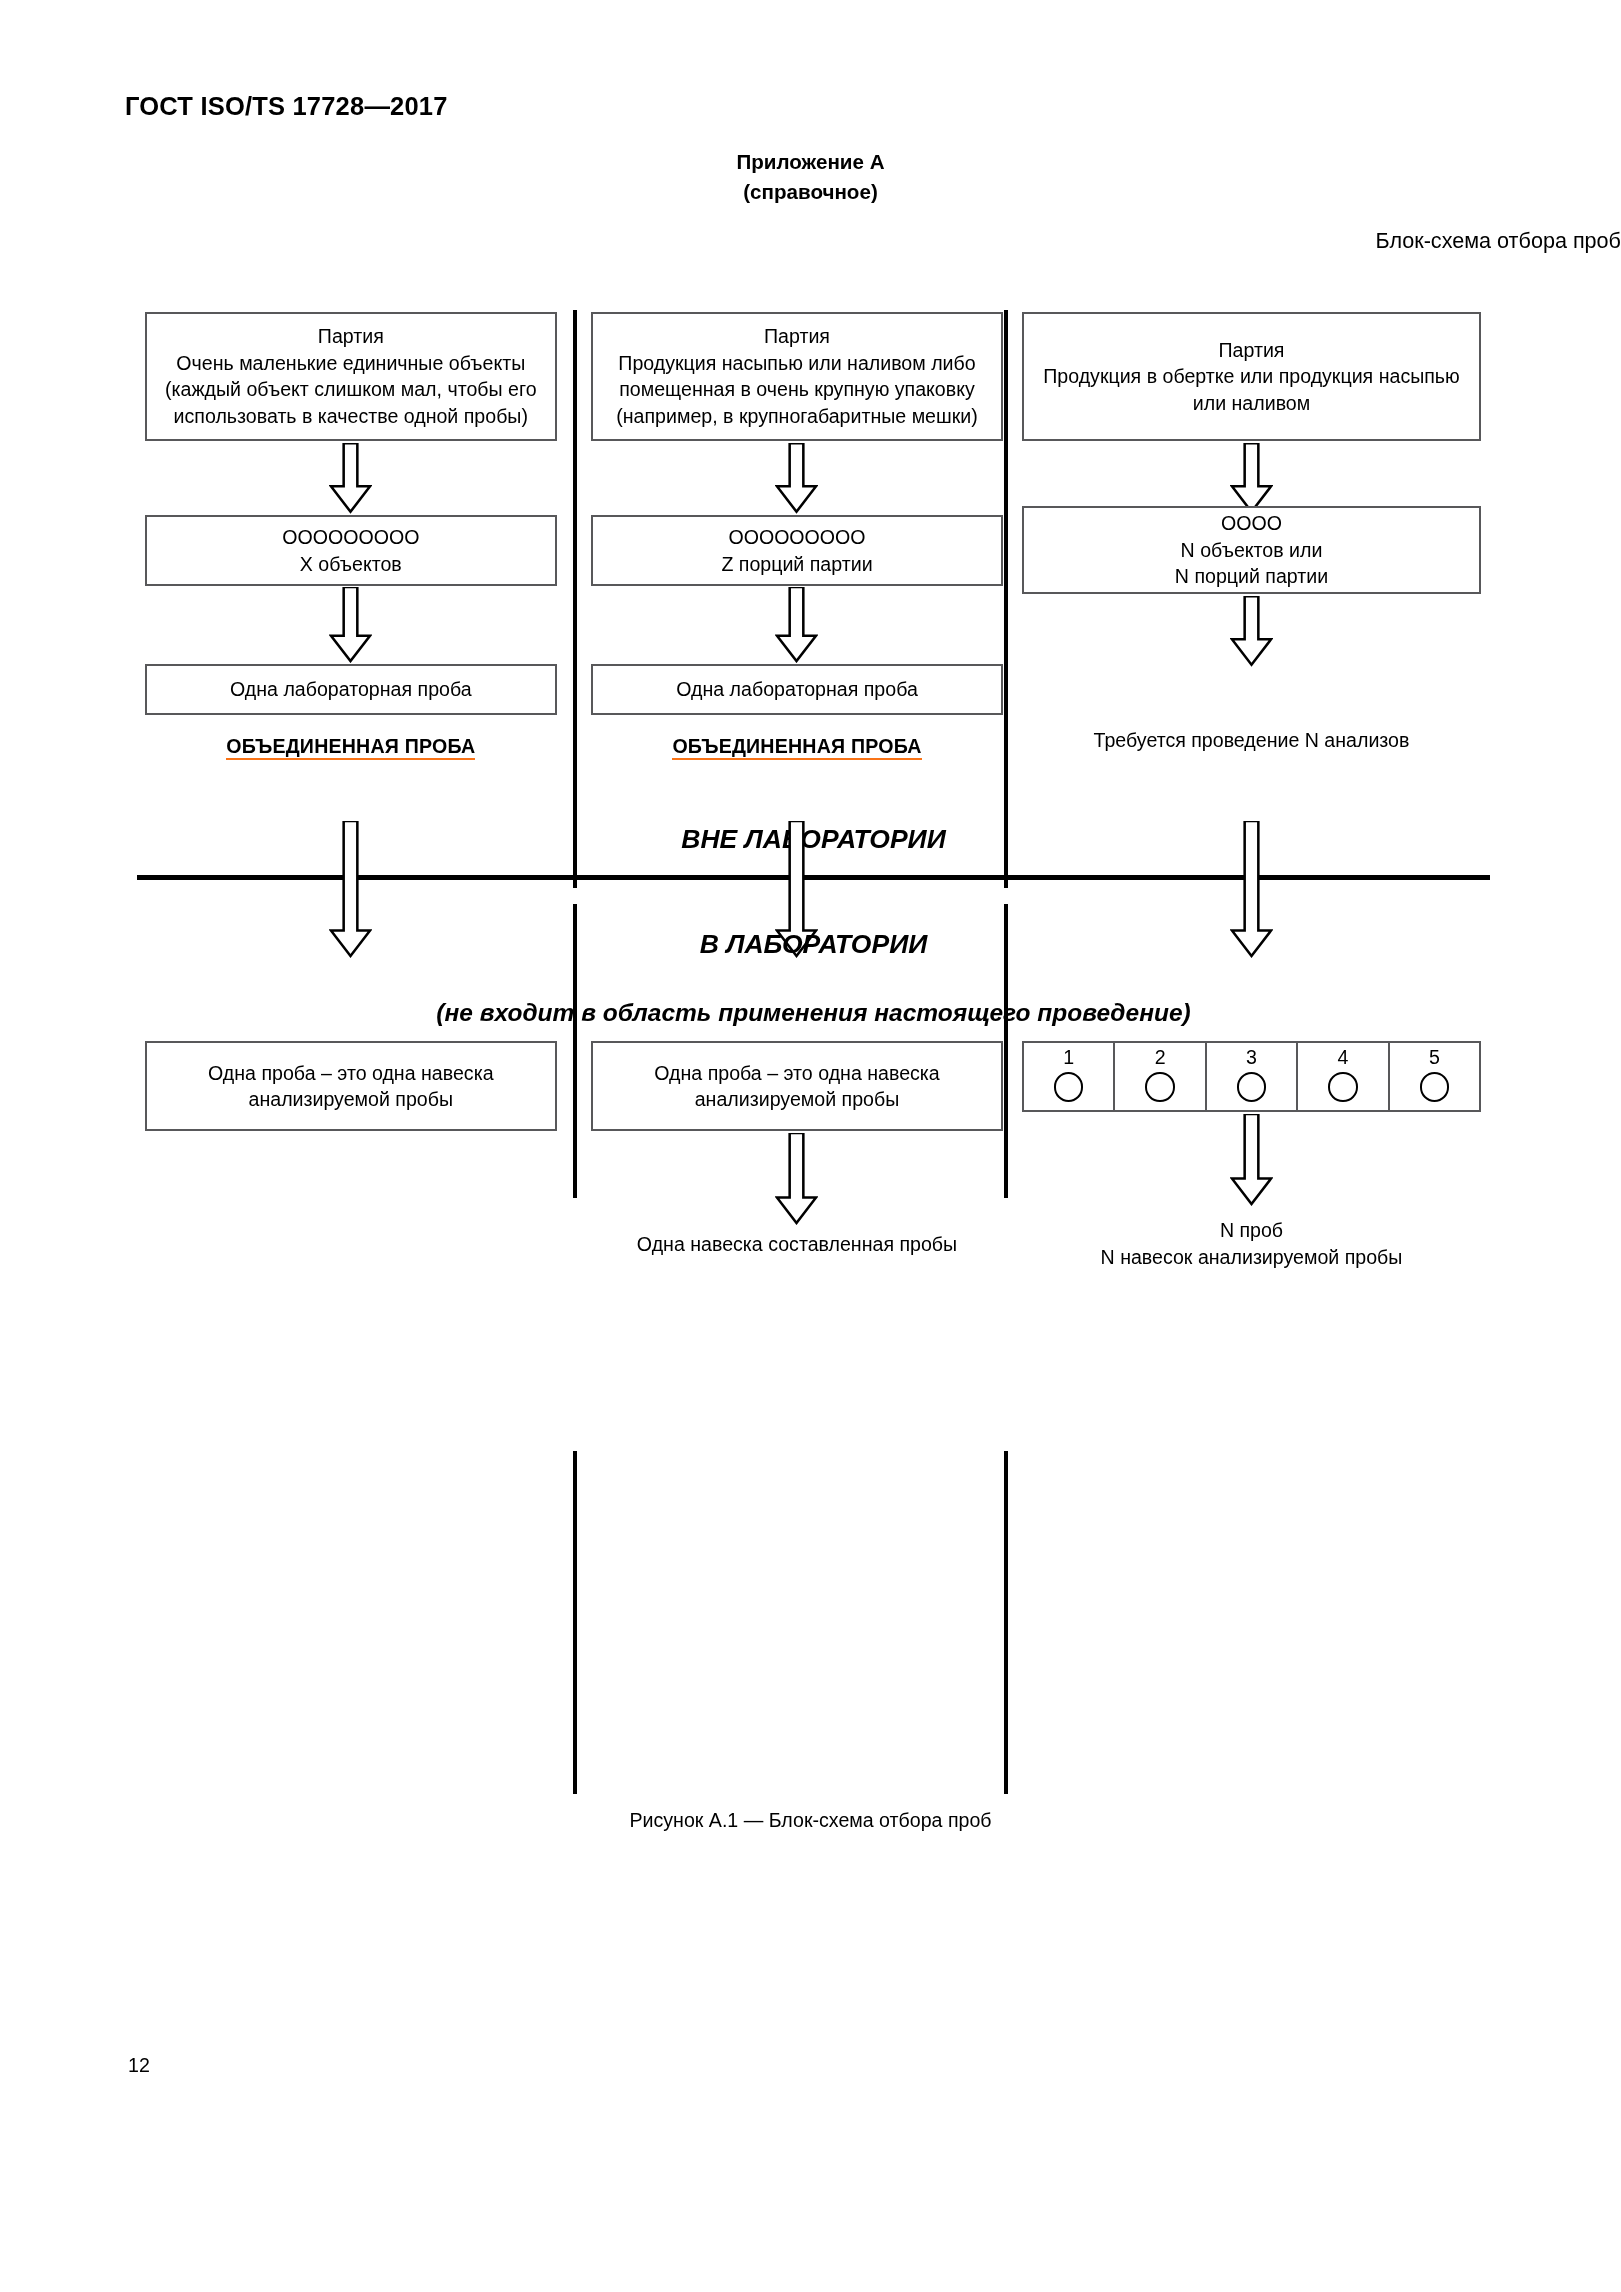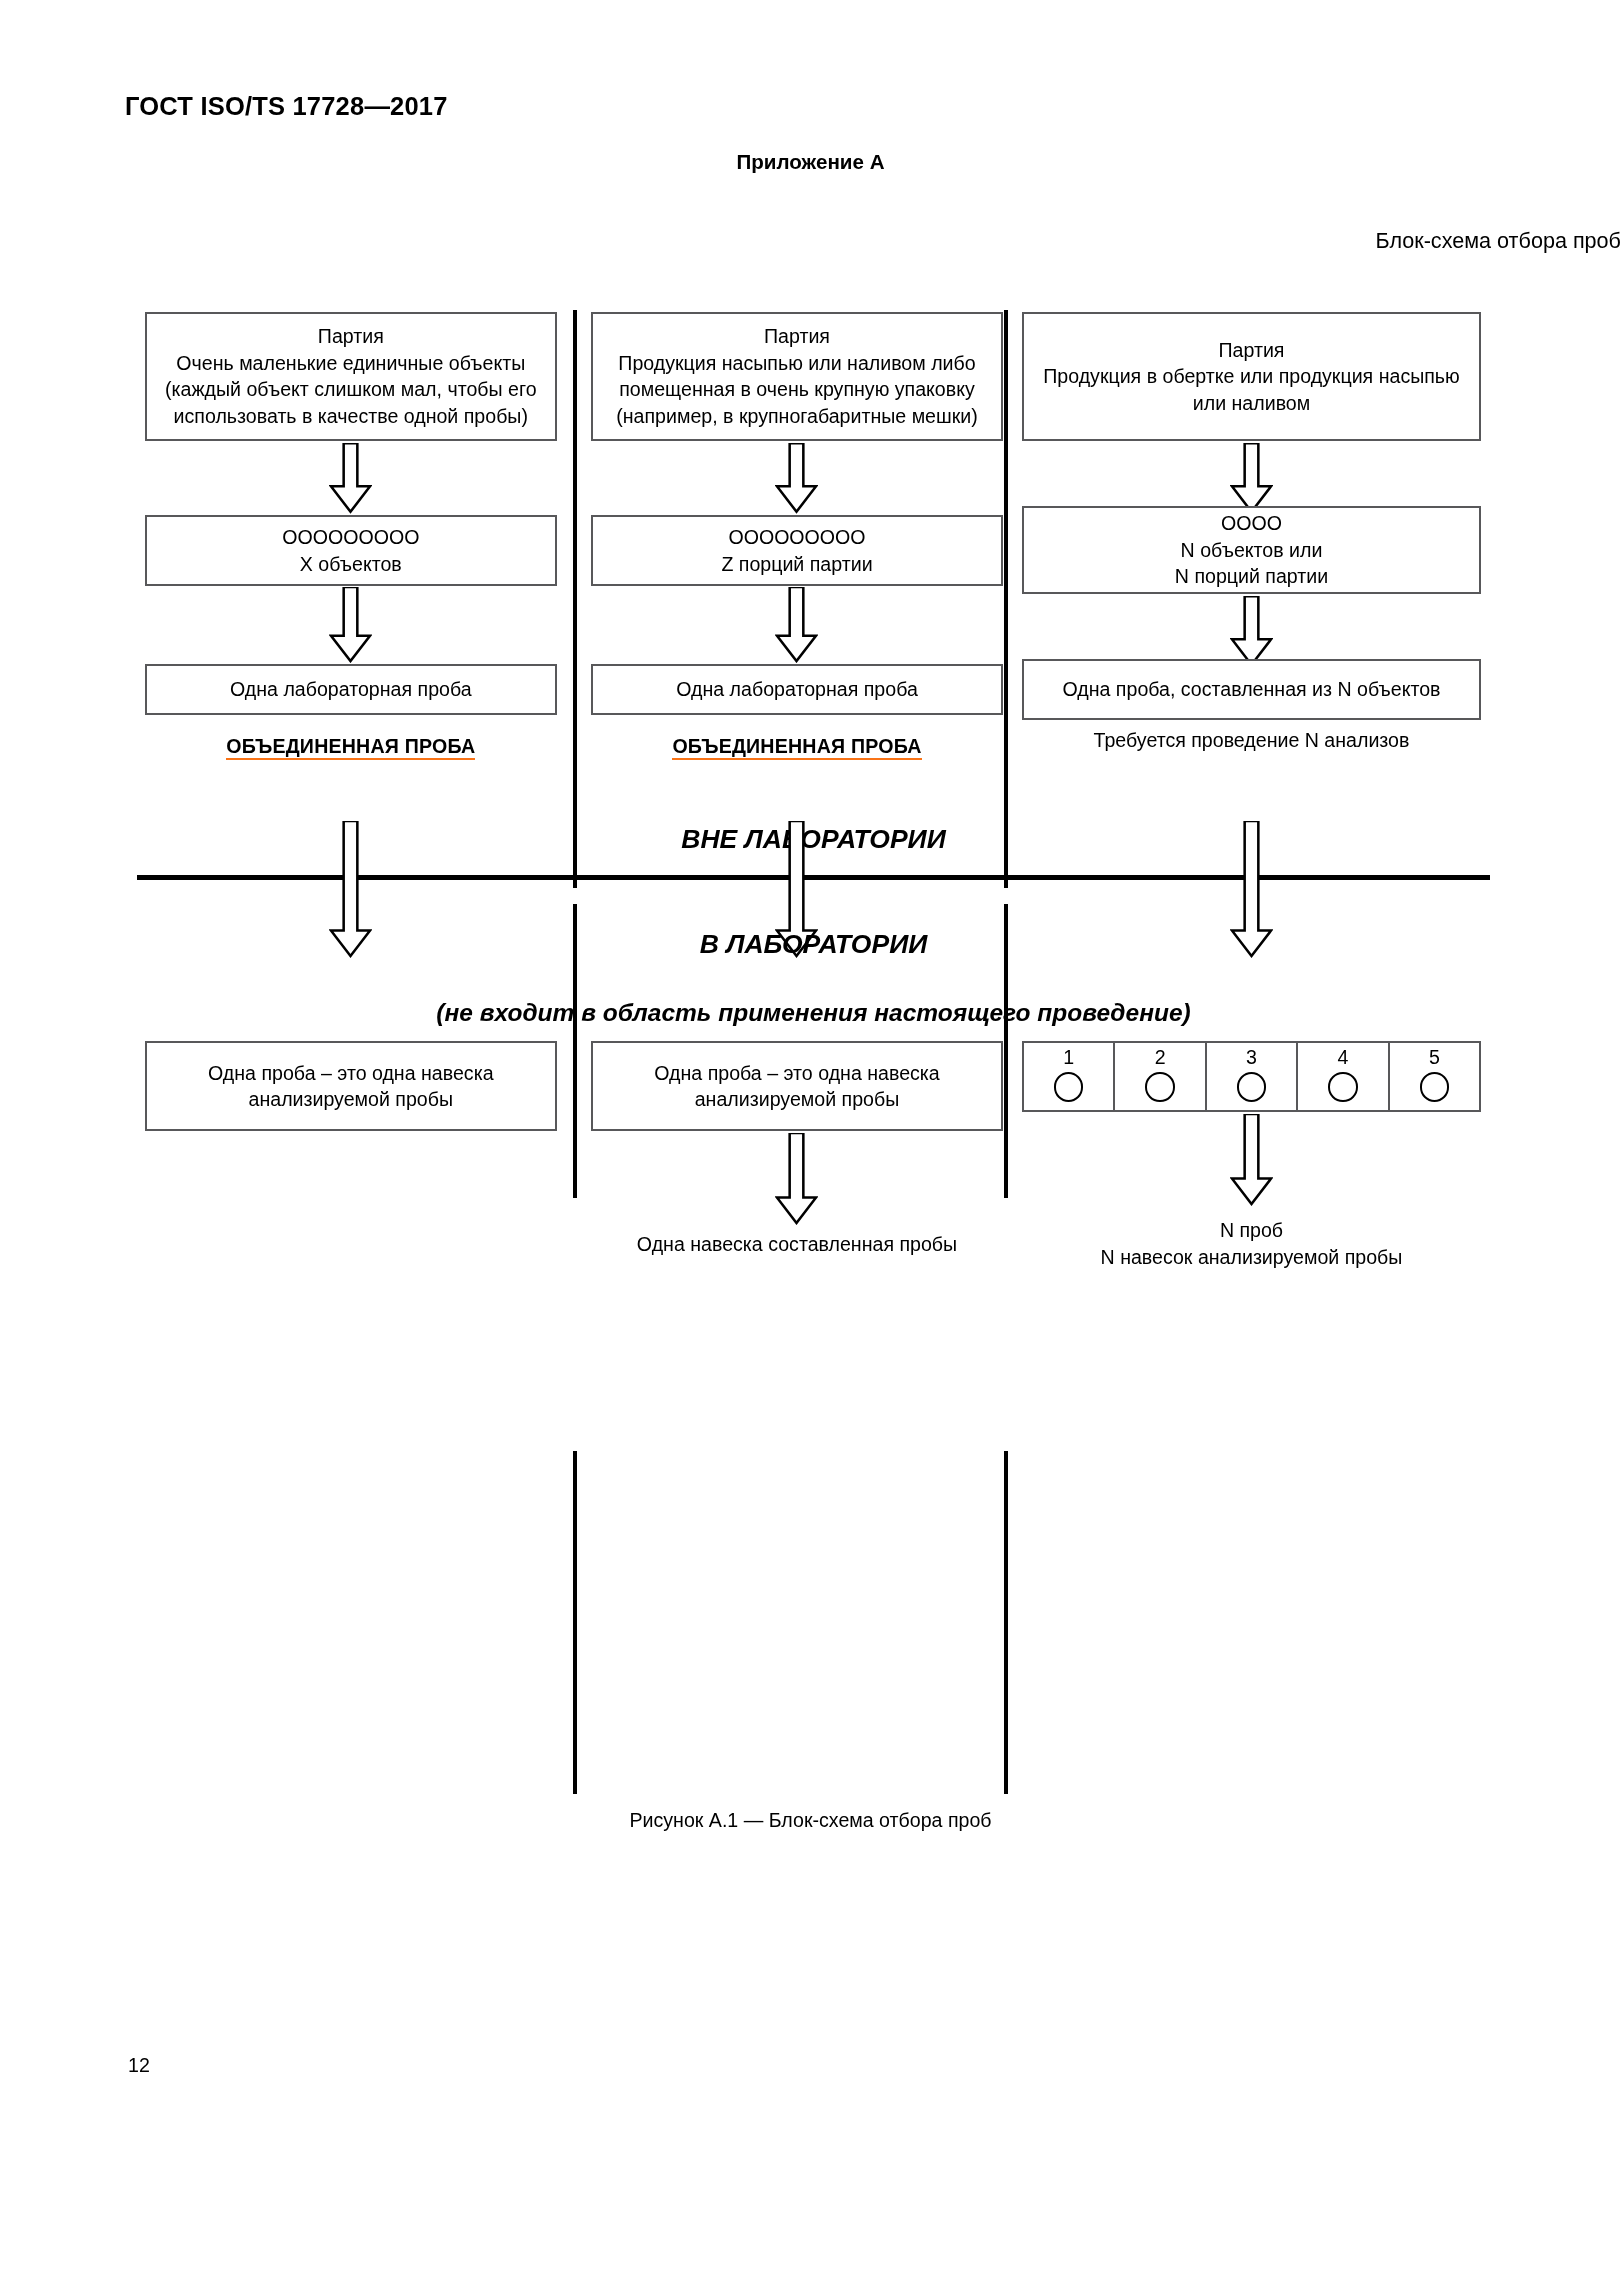--- a/index.html
+++ b/index.html
@@ -175,20 +175,21 @@
 </style>
 </head>
 <body>
 
 <div class="page">
 
   <div class="doc-header">ГОСТ ISO/TS 17728—2017</div>
 
   <div class="annex-title">
     <span>Приложение А</span>
+    <span class="l2">(справочное)</span>
   </div>
 
   <div class="scheme-title">Блок-схема отбора проб</div>
 
   <div class="chart">
 
     <div class="vsep" style="left:436px; top:5.9px; height:578px;"></div>
     <div class="vsep" style="left:436px; top:600px; height:294px;"></div>
     <div class="vsep" style="left:867px; top:5.9px; height:578px;"></div>
     <div class="vsep" style="left:867px; top:600px; height:294px;"></div>
@@ -277,25 +278,20 @@
         <div>Одна лабораторная проба</div>
       </div>
     </div>
 
     <div class="box" style="left:454px; top:360px; width:412px; height:51px;">
       <div class="inner">
         <div>Одна лабораторная проба</div>
       </div>
     </div>
 
-    <div class="box" style="left:885px; top:355px; width:459px; height:61px;">
-      <div class="inner">
-        <div>Одна проба, составленная из N объектов</div>
-      </div>
-    </div>
 
     <div class="txt bold-ul" style="left:7.8px; top:429px; width:412px;">
       <span>ОБЪЕДИНЕННАЯ ПРОБА</span>
     </div>
 
     <div class="txt bold-ul" style="left:454px; top:429px; width:412px;">
       <span>ОБЪЕДИНЕННАЯ ПРОБА</span>
     </div>
 
     <div class="txt" style="left:885px; top:423px; width:459px;">

